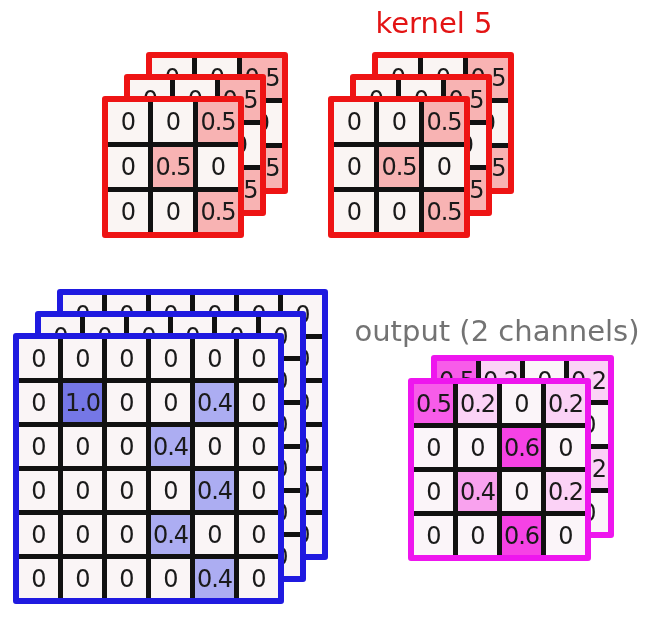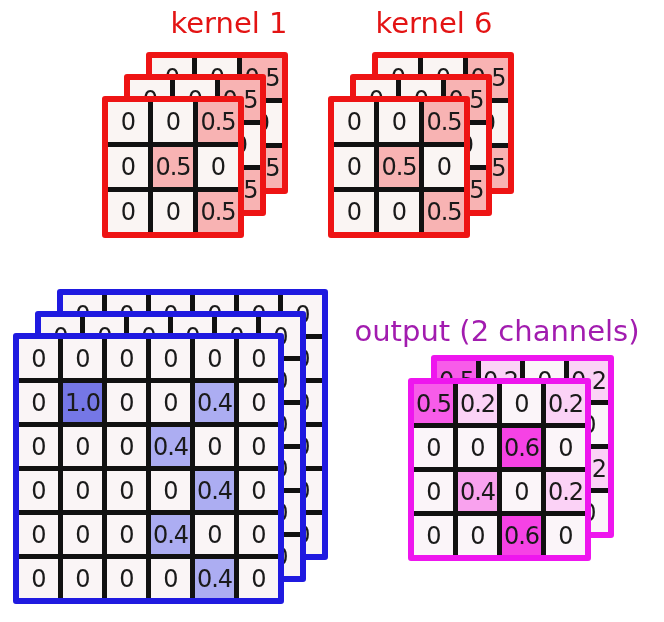--- a/index.html
+++ b/index.html
@@ -51,23 +51,22 @@
     line-height: 1;
     overflow: visible;
     white-space: nowrap;
     user-select: none;
   }
 </style>
 </head>
 <body>
 
 <div class="canvas">
-  <div class="label" id="label-kernel1" style="color: rgb(227, 20, 20);">kernel 1</div>
-  <div class="label" id="label-kernel2" style="color: rgb(227, 20, 20);">kernel 6</div>
-  <div class="label" id="label-output" style="color: #a21caf;">output (2 channels)</div>
+  <div class="label" id="label-kernel2" style="color: rgb(227, 20, 20);">kernel 5</div>
+  <div class="label" id="label-output" style="color: #737373;">output (2 channels)</div>
 
   <div class="stack" id="stack-kernel1" style="width: 186px; height: 186px;">
       <div class="layer" style="left: 44px; top: 0px; border-color: rgb(238, 20, 20); background: rgb(17, 17, 17); grid-template-columns: repeat(3, 40px); grid-template-rows: repeat(3, 40px);">
         <div class="cell" style="background: rgb(250, 245, 243); color: rgb(26, 26, 26);">0</div>
         <div class="cell" style="background: rgb(250, 245, 243); color: rgb(26, 26, 26);">0</div>
         <div class="cell" style="background: rgb(248, 179, 179); color: rgb(26, 26, 26);">0.5</div>
         <div class="cell" style="background: rgb(250, 245, 243); color: rgb(26, 26, 26);">0</div>
         <div class="cell" style="background: rgb(248, 179, 179); color: rgb(26, 26, 26);">0.5</div>
         <div class="cell" style="background: rgb(250, 245, 243); color: rgb(26, 26, 26);">0</div>
         <div class="cell" style="background: rgb(250, 245, 243); color: rgb(26, 26, 26);">0</div>

